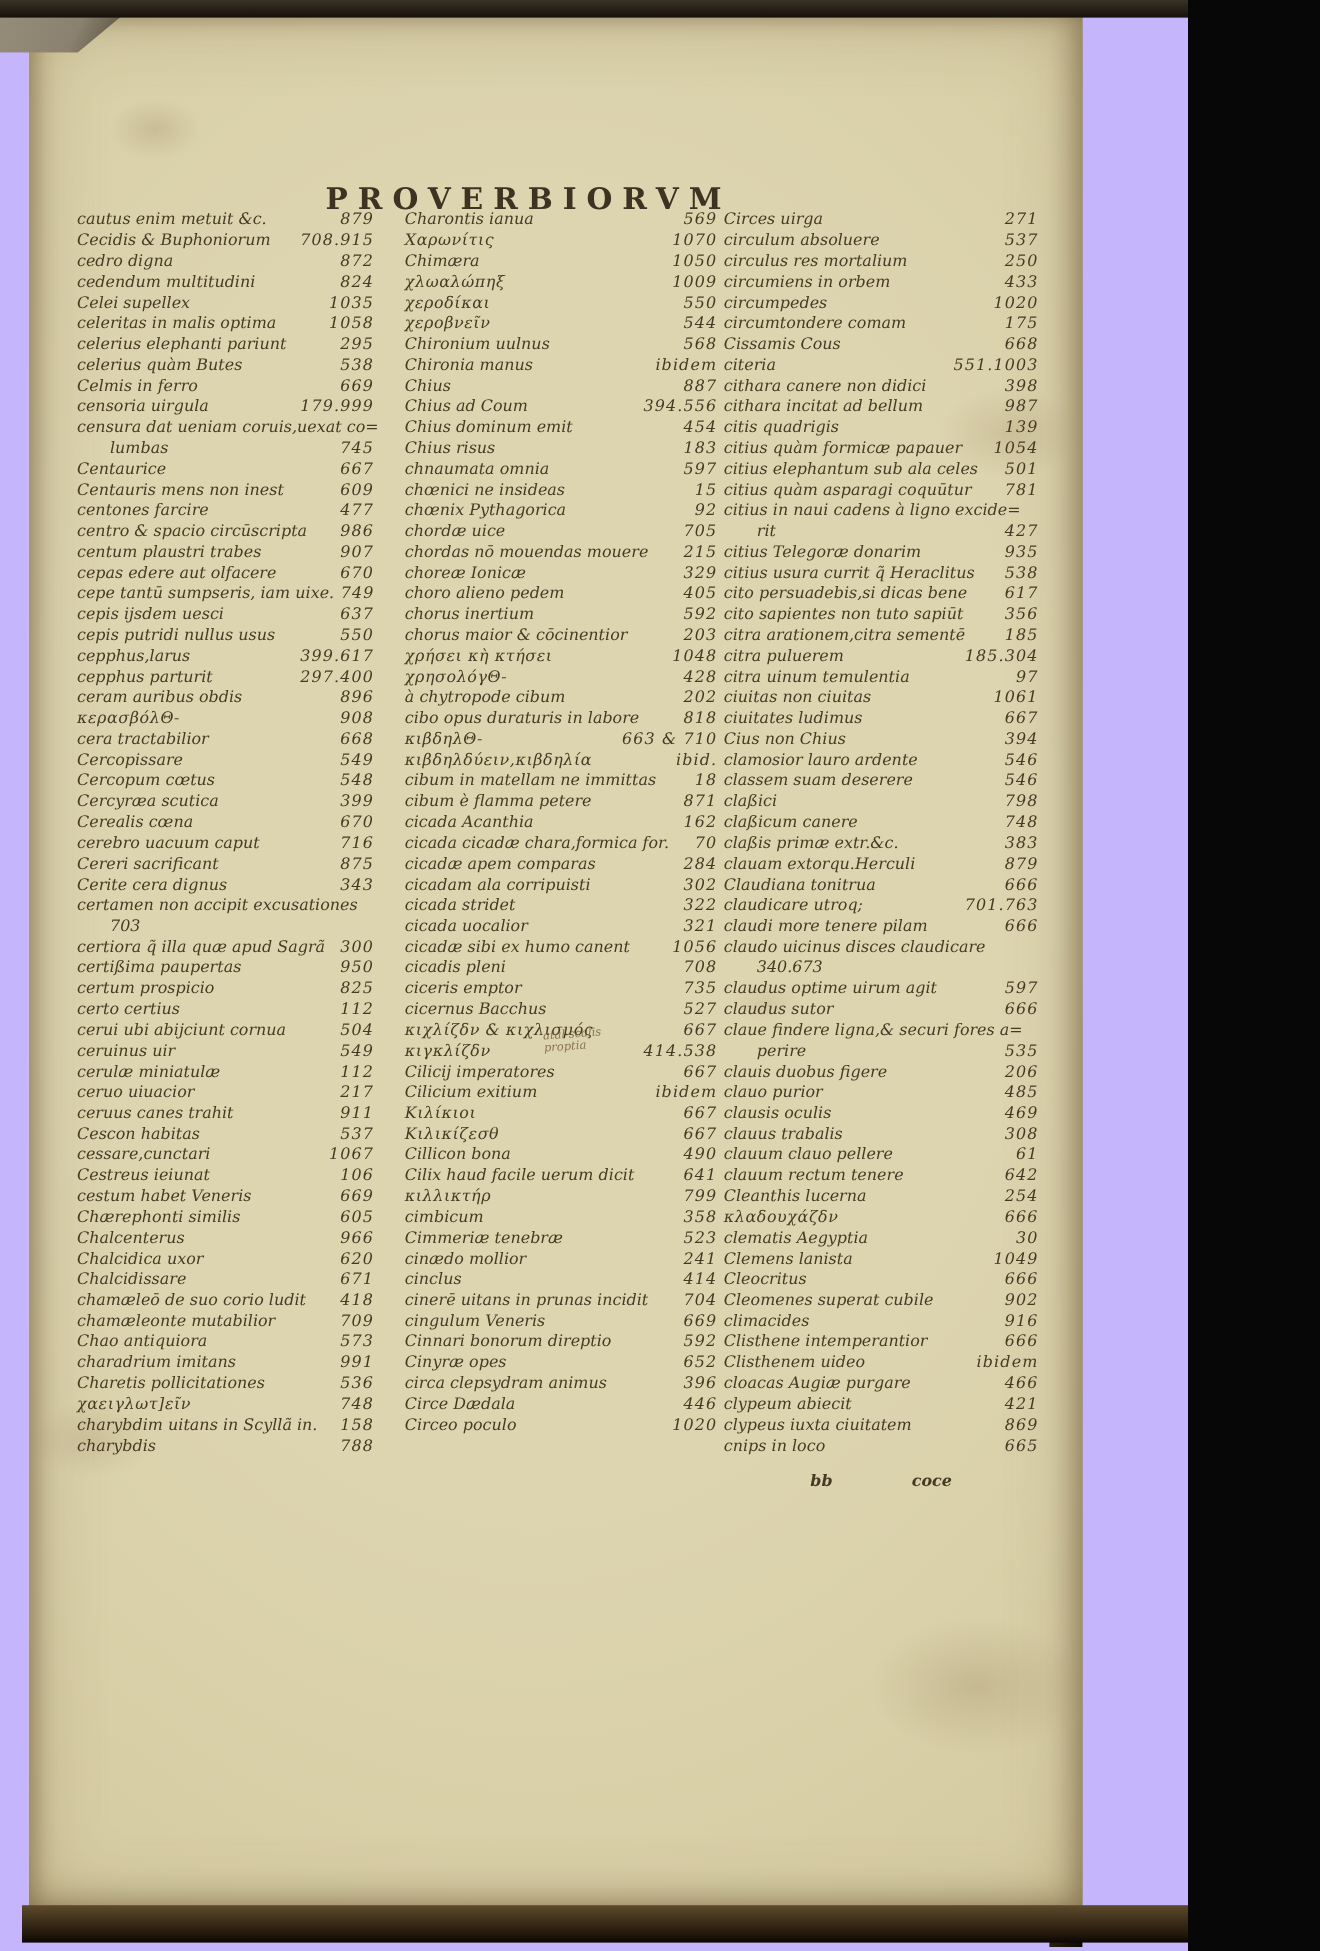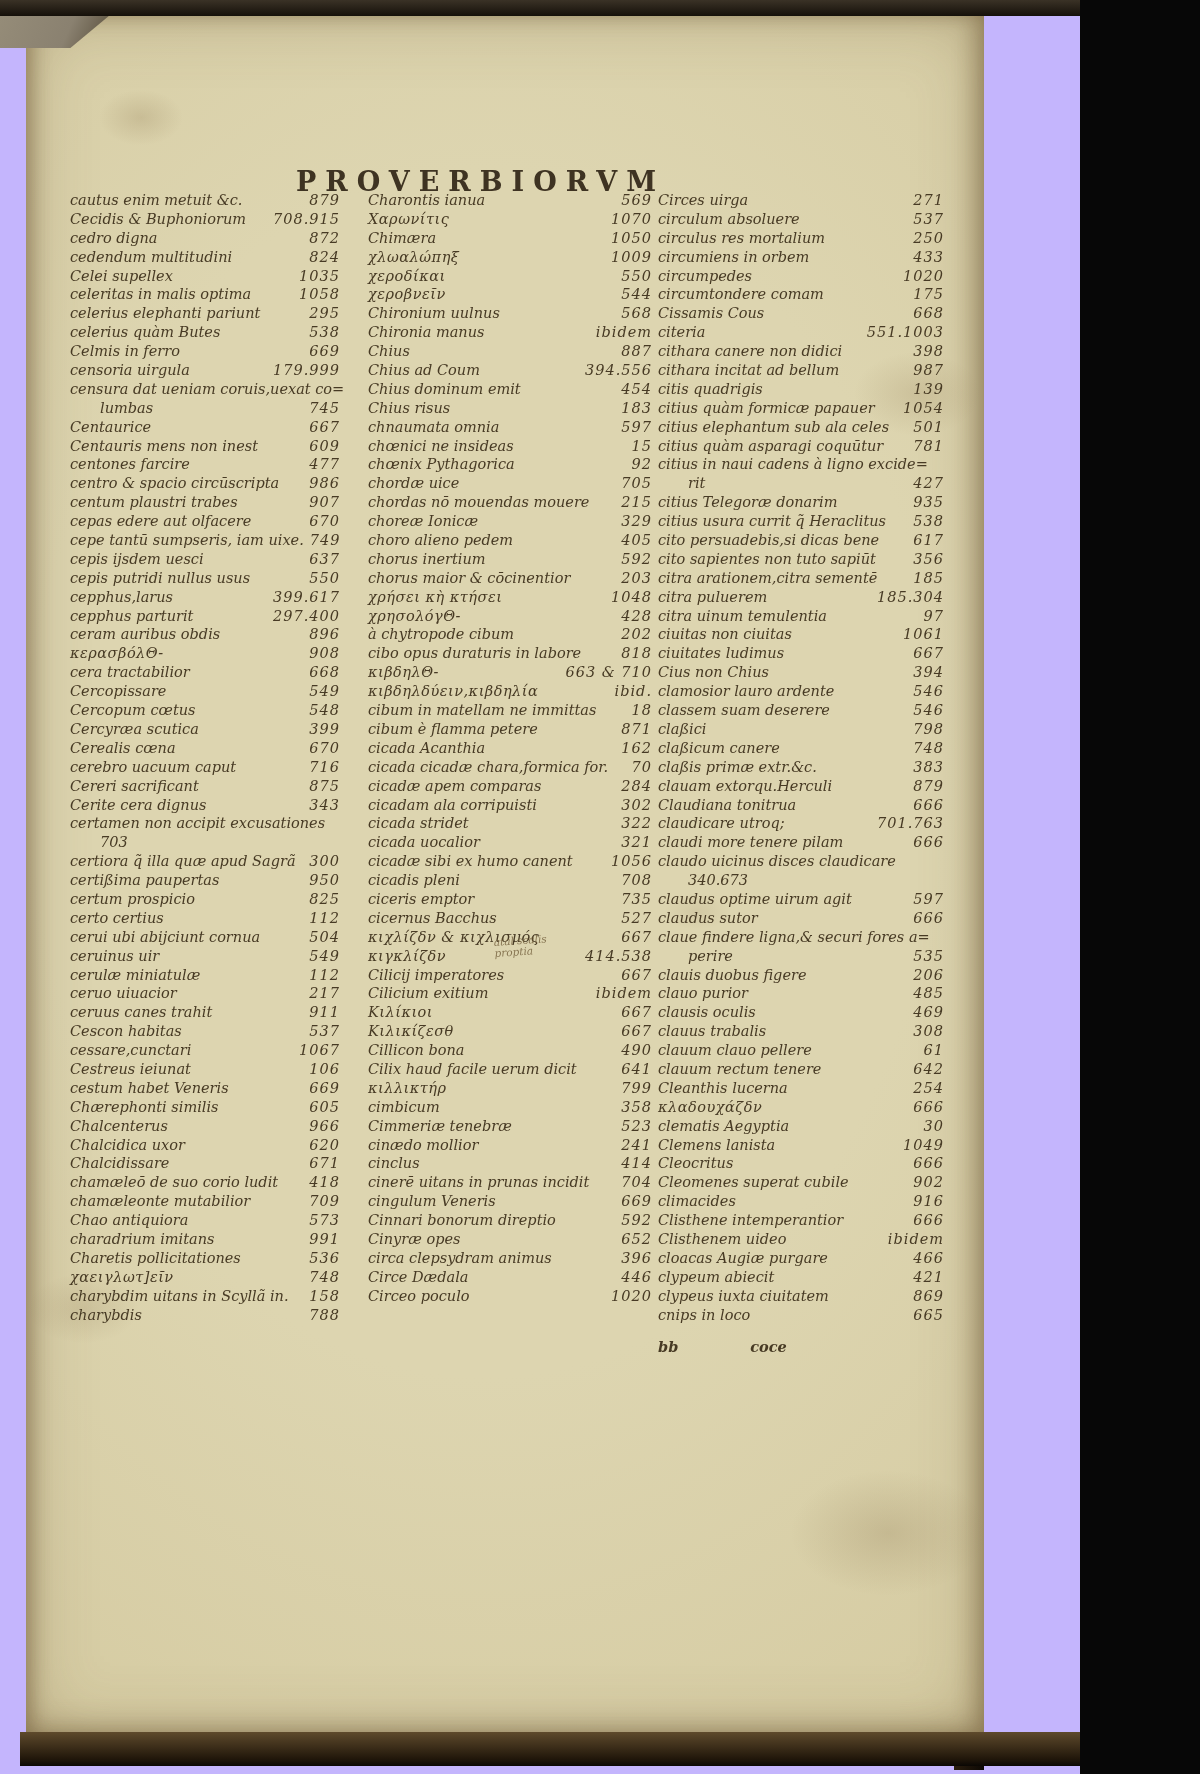--- a/index.html
+++ b/index.html
@@ -36,21 +36,21 @@
   #col-0{left:70px;width:270px;}
   #col-1{left:368px;width:284px;text-align:center;}
   #col-2{left:658px;width:286px;}
   .entry{display:flex;justify-content:space-between;align-items:baseline;height:18.9px;white-space:nowrap;}
   .entry .t{overflow:visible;}
   .entry .n{margin-left:6px;letter-spacing:1px;}
   .entry.ind{padding-left:30px;}
   .entry.wide{justify-content:flex-start;}
   .greek .t{font-style:italic;letter-spacing:.5px;}
   .sigline{position:absolute;left:658px;top:1338px;width:286px;display:flex;
-    justify-content:flex-start;color:#473a24;font-style:italic;font-size:14.5px;font-weight:bold;}
+    justify-content:center;color:#473a24;font-style:italic;font-size:14.5px;font-weight:bold;}
   .sigline .sig{margin-right:72px;}
   .marginalia{position:absolute;left:494px;top:934px;width:86px;
     font-size:10.5px;line-height:11px;font-style:italic;color:rgba(112,92,58,.8);
     transform:rotate(-4deg);}
 </style>
 </head>
 <body>
 
 <div class="canvas">
   <div class="page-edges"></div>

